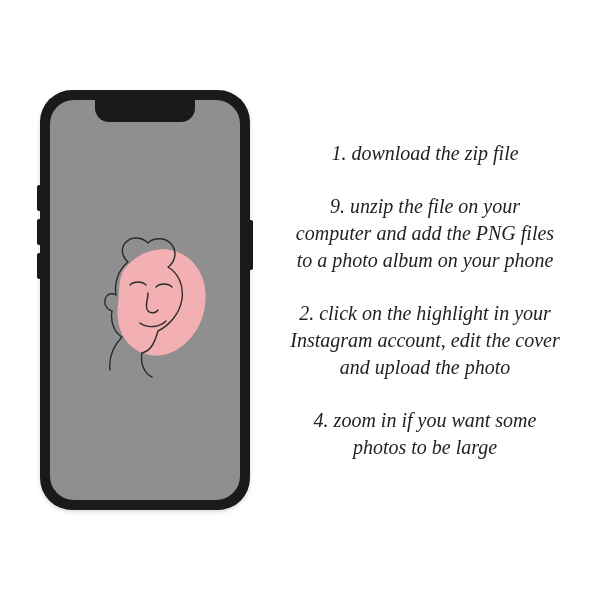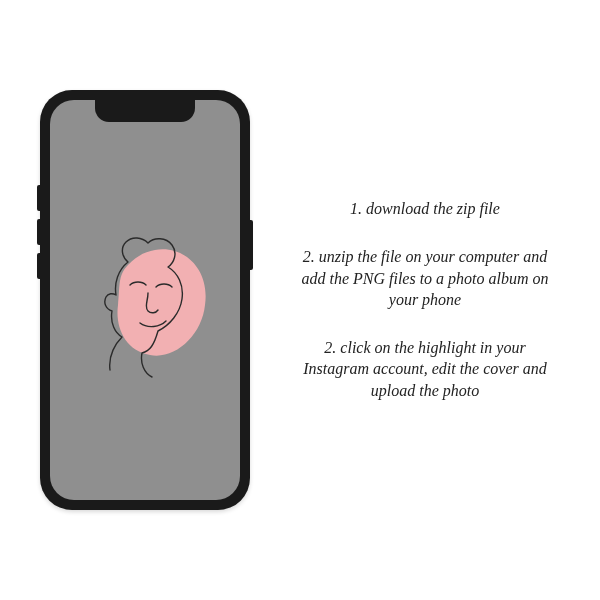--- a/index.html
+++ b/index.html
@@ -82,21 +82,21 @@
       width: 150px;
       height: 170px;
       position: relative;
     }
     .instructions {
       flex: 1;
       padding-left: 30px;
       padding-right: 10px;
       text-align: center;
       color: #222;
-      font-size: 16px;
+      font-size: 20px;
       line-height: 1.35;
     }
     .step {
       margin-bottom: 26px;
     }
     .step:last-child { margin-bottom: 0; }
   </style>
 </head>
 <body>
 
@@ -129,16 +129,17 @@
                      M78 78 C78 86 74 92 78 96 C81 99 86 98 88 95
                      M70 108 C78 114 90 112 96 106" fill="none" stroke="#2b2b2b" stroke-width="1.4" stroke-linecap="round" stroke-linejoin="round" id="face"></path>
           </svg>
         </div>
       </div>
     </div>
   </div>
 
   <div class="instructions">
     <p class="step">1. download the zip file</p>
-    <p class="step">2. unzip the file on your computer and add the PNG files to a photo album on your phone</p>
+    <p class="step">9. unzip the file on your computer and add the PNG files to a photo album on your phone</p>
     <p class="step">2. click on the highlight in your Instagram account, edit the cover and upload the photo</p>
+    <p class="step">4. zoom in if you want some photos to be large</p>
   </div>
 </div>
 
 </body></html>

